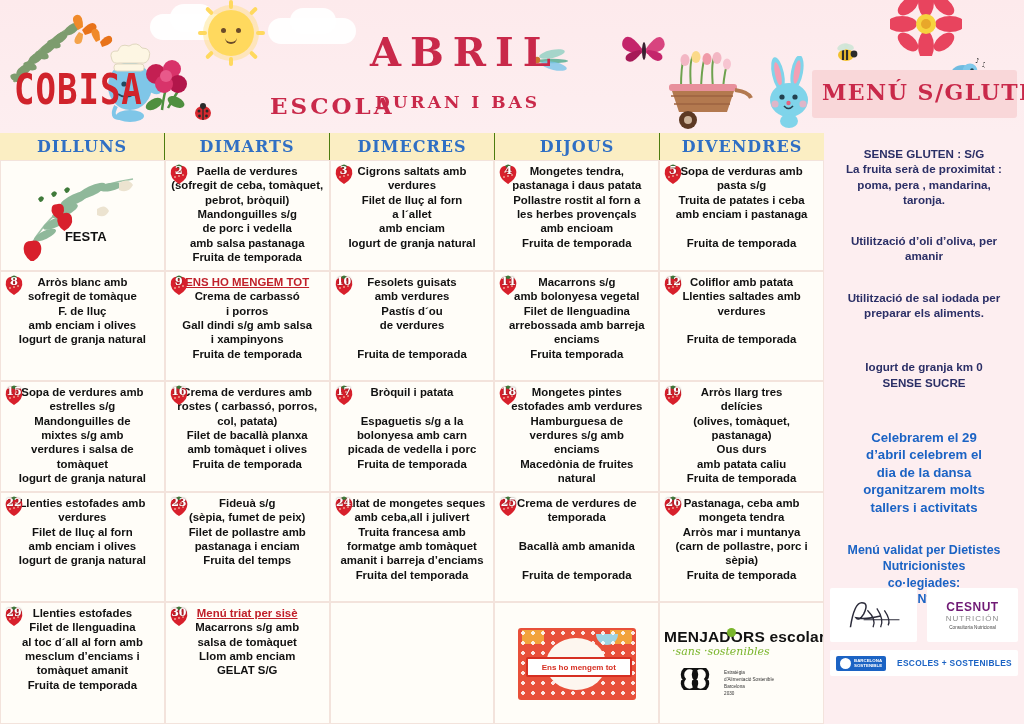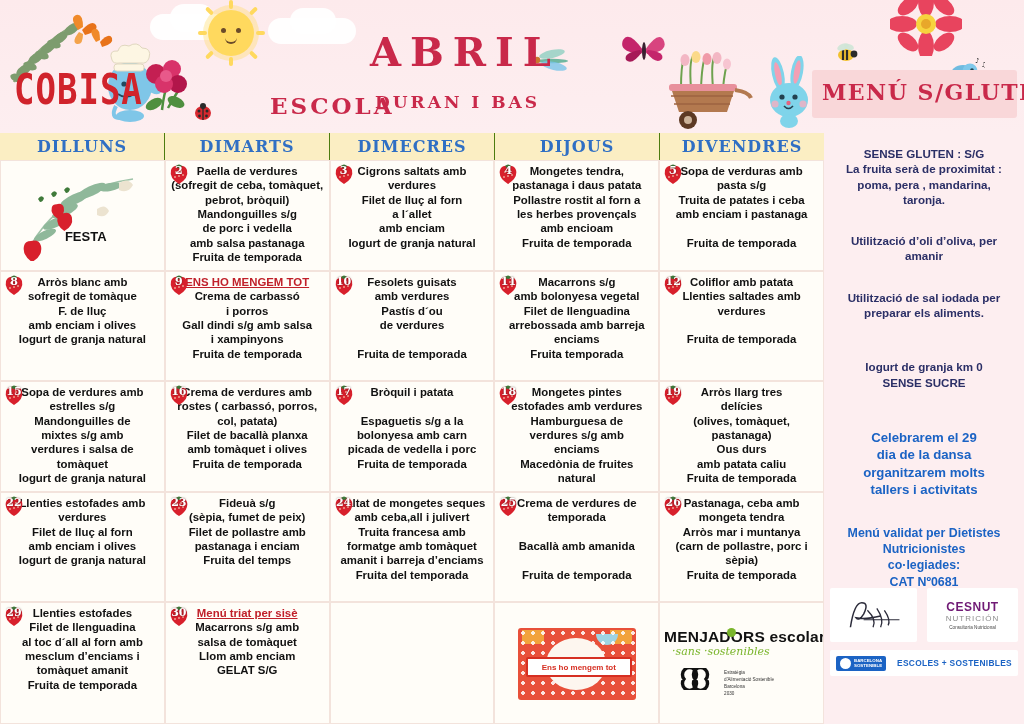--- a/index.html
+++ b/index.html
@@ -864,20 +864,21 @@
     <div class="sp-lg"></div>
     <p>Utilització de sal iodada per</p>
     <p>preparar els aliments.</p>
     <div class="sp-lg"></div>
       <div class="sp"></div>
     <p>Iogurt de granja km 0</p>
     <p>SENSE SUCRE</p>
     <div class="sp-lg"></div>
       <div class="sp"></div>
     <p class="blue" style="font-size:13.2px;">Celebrarem el  29</p>
+    <p class="blue" style="font-size:13.2px;">d’abril celebrem el</p>
     <p class="blue" style="font-size:13.2px;">dia de la dansa</p>
     <p class="blue" style="font-size:13.2px;">organitzarem molts</p>
     <p class="blue" style="font-size:13.2px;">tallers i activitats</p>
     <div class="sp-lg"></div>
     <p class="blue" style="font-size:12.4px;">Menú validat per Dietistes</p>
     <p class="blue" style="font-size:12.4px;">Nutricionistes co·legiades:</p>
     <p class="blue" style="font-size:12.4px;">CAT Nº0681</p>
 
     <div class="logos">
       <div class="logo-row">

